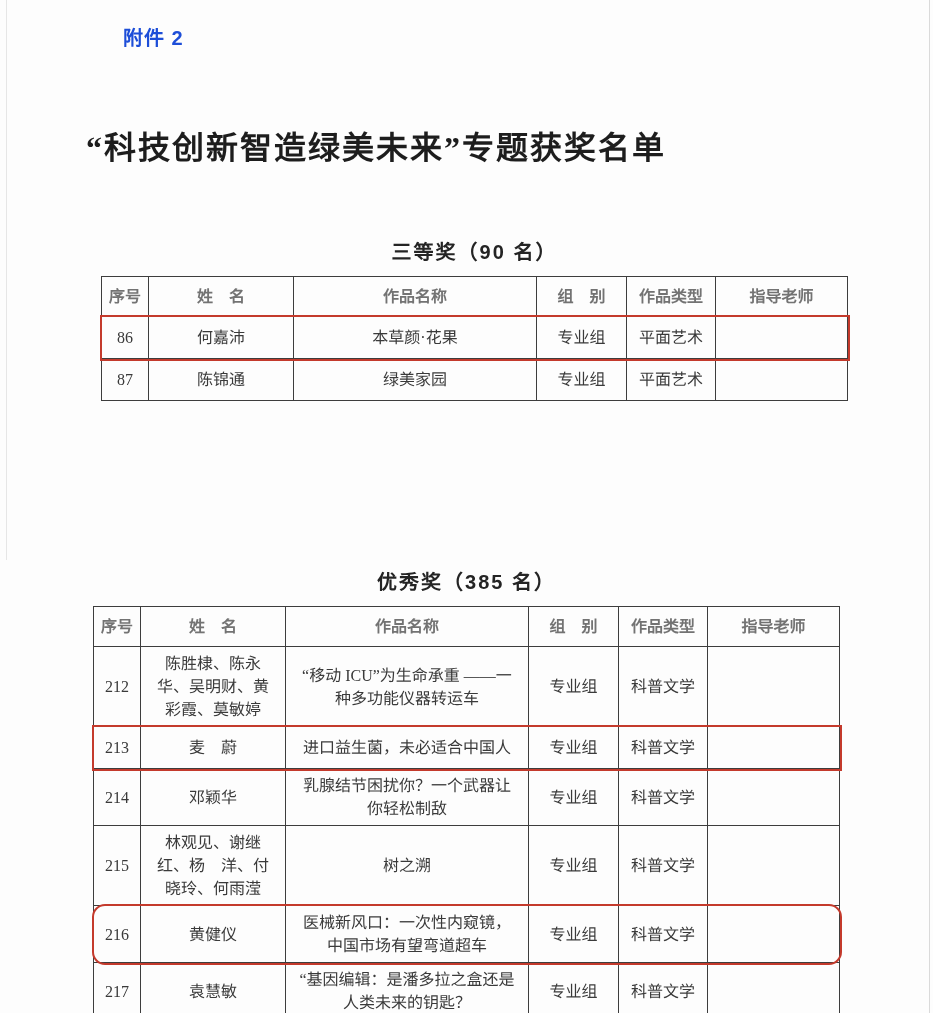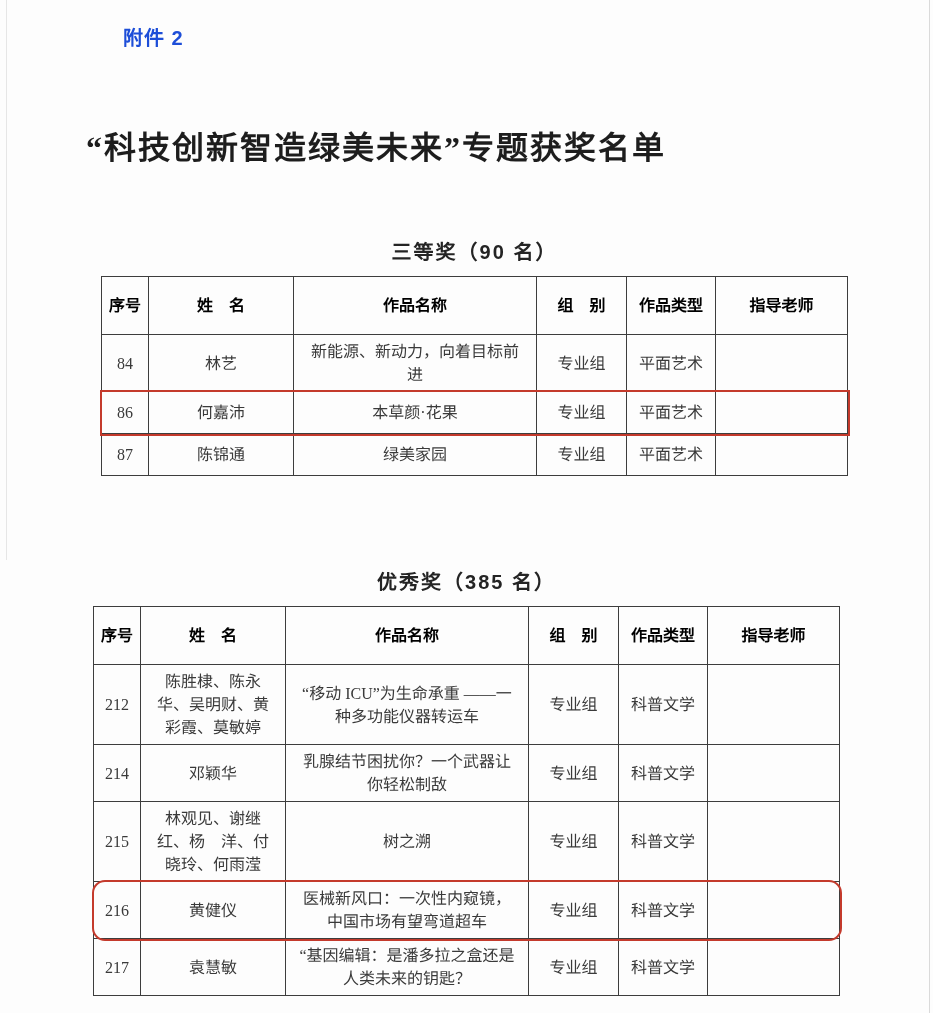--- a/index.html
+++ b/index.html
@@ -58,23 +58,23 @@
     border: 1px solid #3d3d3d;
     text-align: center;
     vertical-align: middle;
     font-size: 16px;
     line-height: 23px;
     padding: 5px 6px;
   }
   table.awards th {
     font-family: "Liberation Sans", sans-serif;
     font-weight: bold;
-    color: #000000;
+    color: #737373;
     height: 38px;
-    padding: 17px 2px;
+    padding: 8px 2px;
   }
   table.awards td {
     font-family: "Liberation Serif", serif;
     color: #3a3a3a;
     height: 42px;
   }
   table.awards td.cell-name { padding: 5px 12px; }
   table.awards td.cell-work { padding: 5px 13px; }
   tr.highlight { outline: 2px solid #c43a2c; outline-offset: 0px; padding-left: 24px; }
 </style>
@@ -103,28 +103,20 @@
         <tr>
           <th>序号</th>
           <th>姓　名</th>
           <th>作品名称</th>
           <th>组　别</th>
           <th>作品类型</th>
           <th>指导老师</th>
         </tr>
       </thead>
     <tbody>
-        <tr>
-          <td class="cell-no">84</td>
-          <td class="cell-name">林艺</td>
-          <td class="cell-work">新能源、新动力，向着目标前进</td>
-          <td class="cell-group">专业组</td>
-          <td class="cell-type">平面艺术</td>
-          <td class="cell-teacher"></td>
-        </tr>
         <tr class="highlight" style="outline-color: rgb(196, 58, 44);">
           <td class="cell-no">86</td>
           <td class="cell-name">何嘉沛</td>
           <td class="cell-work">本草颜·花果</td>
           <td class="cell-group">专业组</td>
           <td class="cell-type">平面艺术</td>
           <td class="cell-teacher"></td>
         </tr>
         <tr>
           <td class="cell-no">87</td>
@@ -161,20 +153,28 @@
       </thead>
     <tbody>
         <tr>
           <td class="cell-no">212</td>
           <td class="cell-name">陈胜棣、陈永华、吴明财、黄彩霞、莫敏婷</td>
           <td class="cell-work">“移动 ICU”为生命承重 ——一种多功能仪器转运车</td>
           <td class="cell-group">专业组</td>
           <td class="cell-type">科普文学</td>
           <td class="cell-teacher"></td>
         </tr>
+        <tr class="highlight" style="outline-color: rgb(196, 58, 44);">
+          <td class="cell-no">213</td>
+          <td class="cell-name">麦　蔚</td>
+          <td class="cell-work">进口益生菌，未必适合中国人</td>
+          <td class="cell-group">专业组</td>
+          <td class="cell-type">科普文学</td>
+          <td class="cell-teacher"></td>
+        </tr>
         <tr>
           <td class="cell-no">214</td>
           <td class="cell-name">邓颖华</td>
           <td class="cell-work">乳腺结节困扰你？一个武器让你轻松制敌</td>
           <td class="cell-group">专业组</td>
           <td class="cell-type">科普文学</td>
           <td class="cell-teacher"></td>
         </tr>
         <tr>
           <td class="cell-no">215</td>

